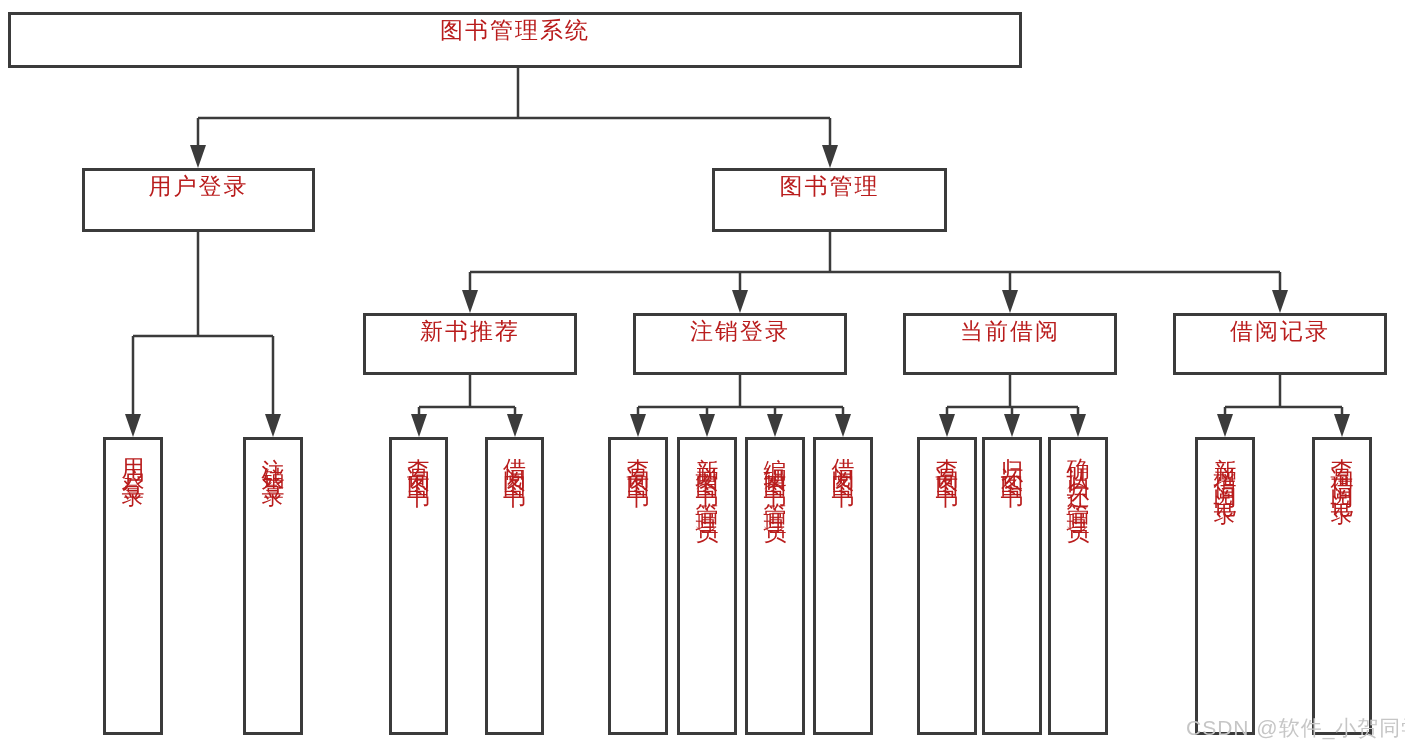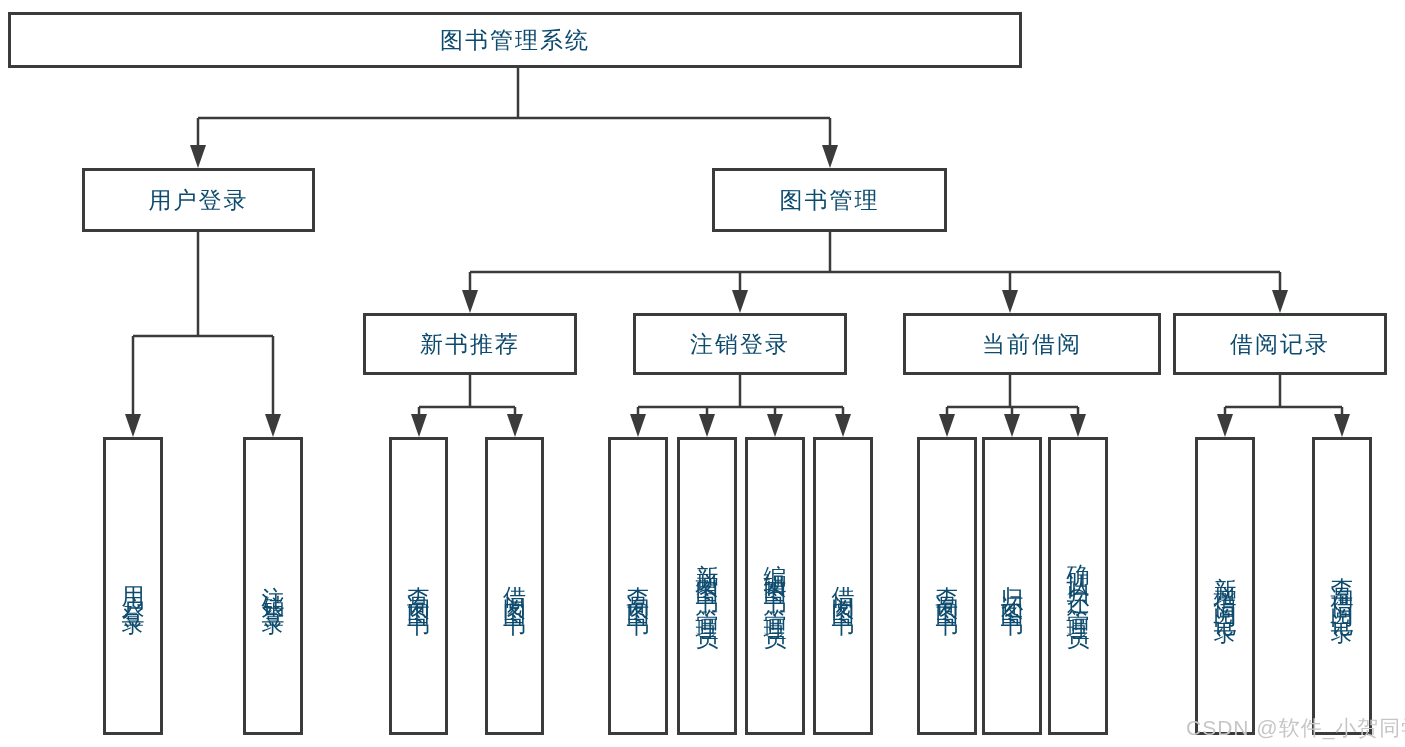--- a/index.html
+++ b/index.html
@@ -21,23 +21,22 @@
     top: 0;
     width: 1405px;
     height: 747px;
   }
   .node {
     position: absolute;
     box-sizing: border-box;
     border: 3px solid #3b3b3b;
     background: #ffffff;
     display: flex;
-    align-items: center;
     justify-content: center;
-    color: #0c4a6e;
+    color: #b91c1c;
   }
   .hnode .label {
     font-size: 23px;
     letter-spacing: 2px;
     white-space: nowrap;
   }
   .root-node .label {
     font-size: 23px;
     letter-spacing: 2px;
   }
@@ -136,21 +135,21 @@
   <div class="node hnode" style="left:712px; top:168px; width:235px; height:64px;">
     <span class="label">图书管理</span>
   </div>
 
   <div class="node hnode" style="left:363px; top:313px; width:214px; height:62px;">
     <span class="label">新书推荐</span>
   </div>
   <div class="node hnode" style="left:633px; top:313px; width:214px; height:62px;">
     <span class="label">注销登录</span>
   </div>
-  <div class="node hnode" style="left:903px; top:313px; width:258px; height:62px;">
+  <div class="node hnode" style="left:903px; top:313px; width:214px; height:62px;">
     <span class="label">当前借阅</span>
   </div>
   <div class="node hnode" style="left:1173px; top:313px; width:214px; height:62px;">
     <span class="label">借阅记录</span>
   </div>
 
   <div class="node vnode" style="left:103px; top:437px; width:60px; height:298px;">
     <span class="label">用户登录</span>
   </div>
   <div class="node vnode" style="left:243px; top:437px; width:60px; height:298px;">

